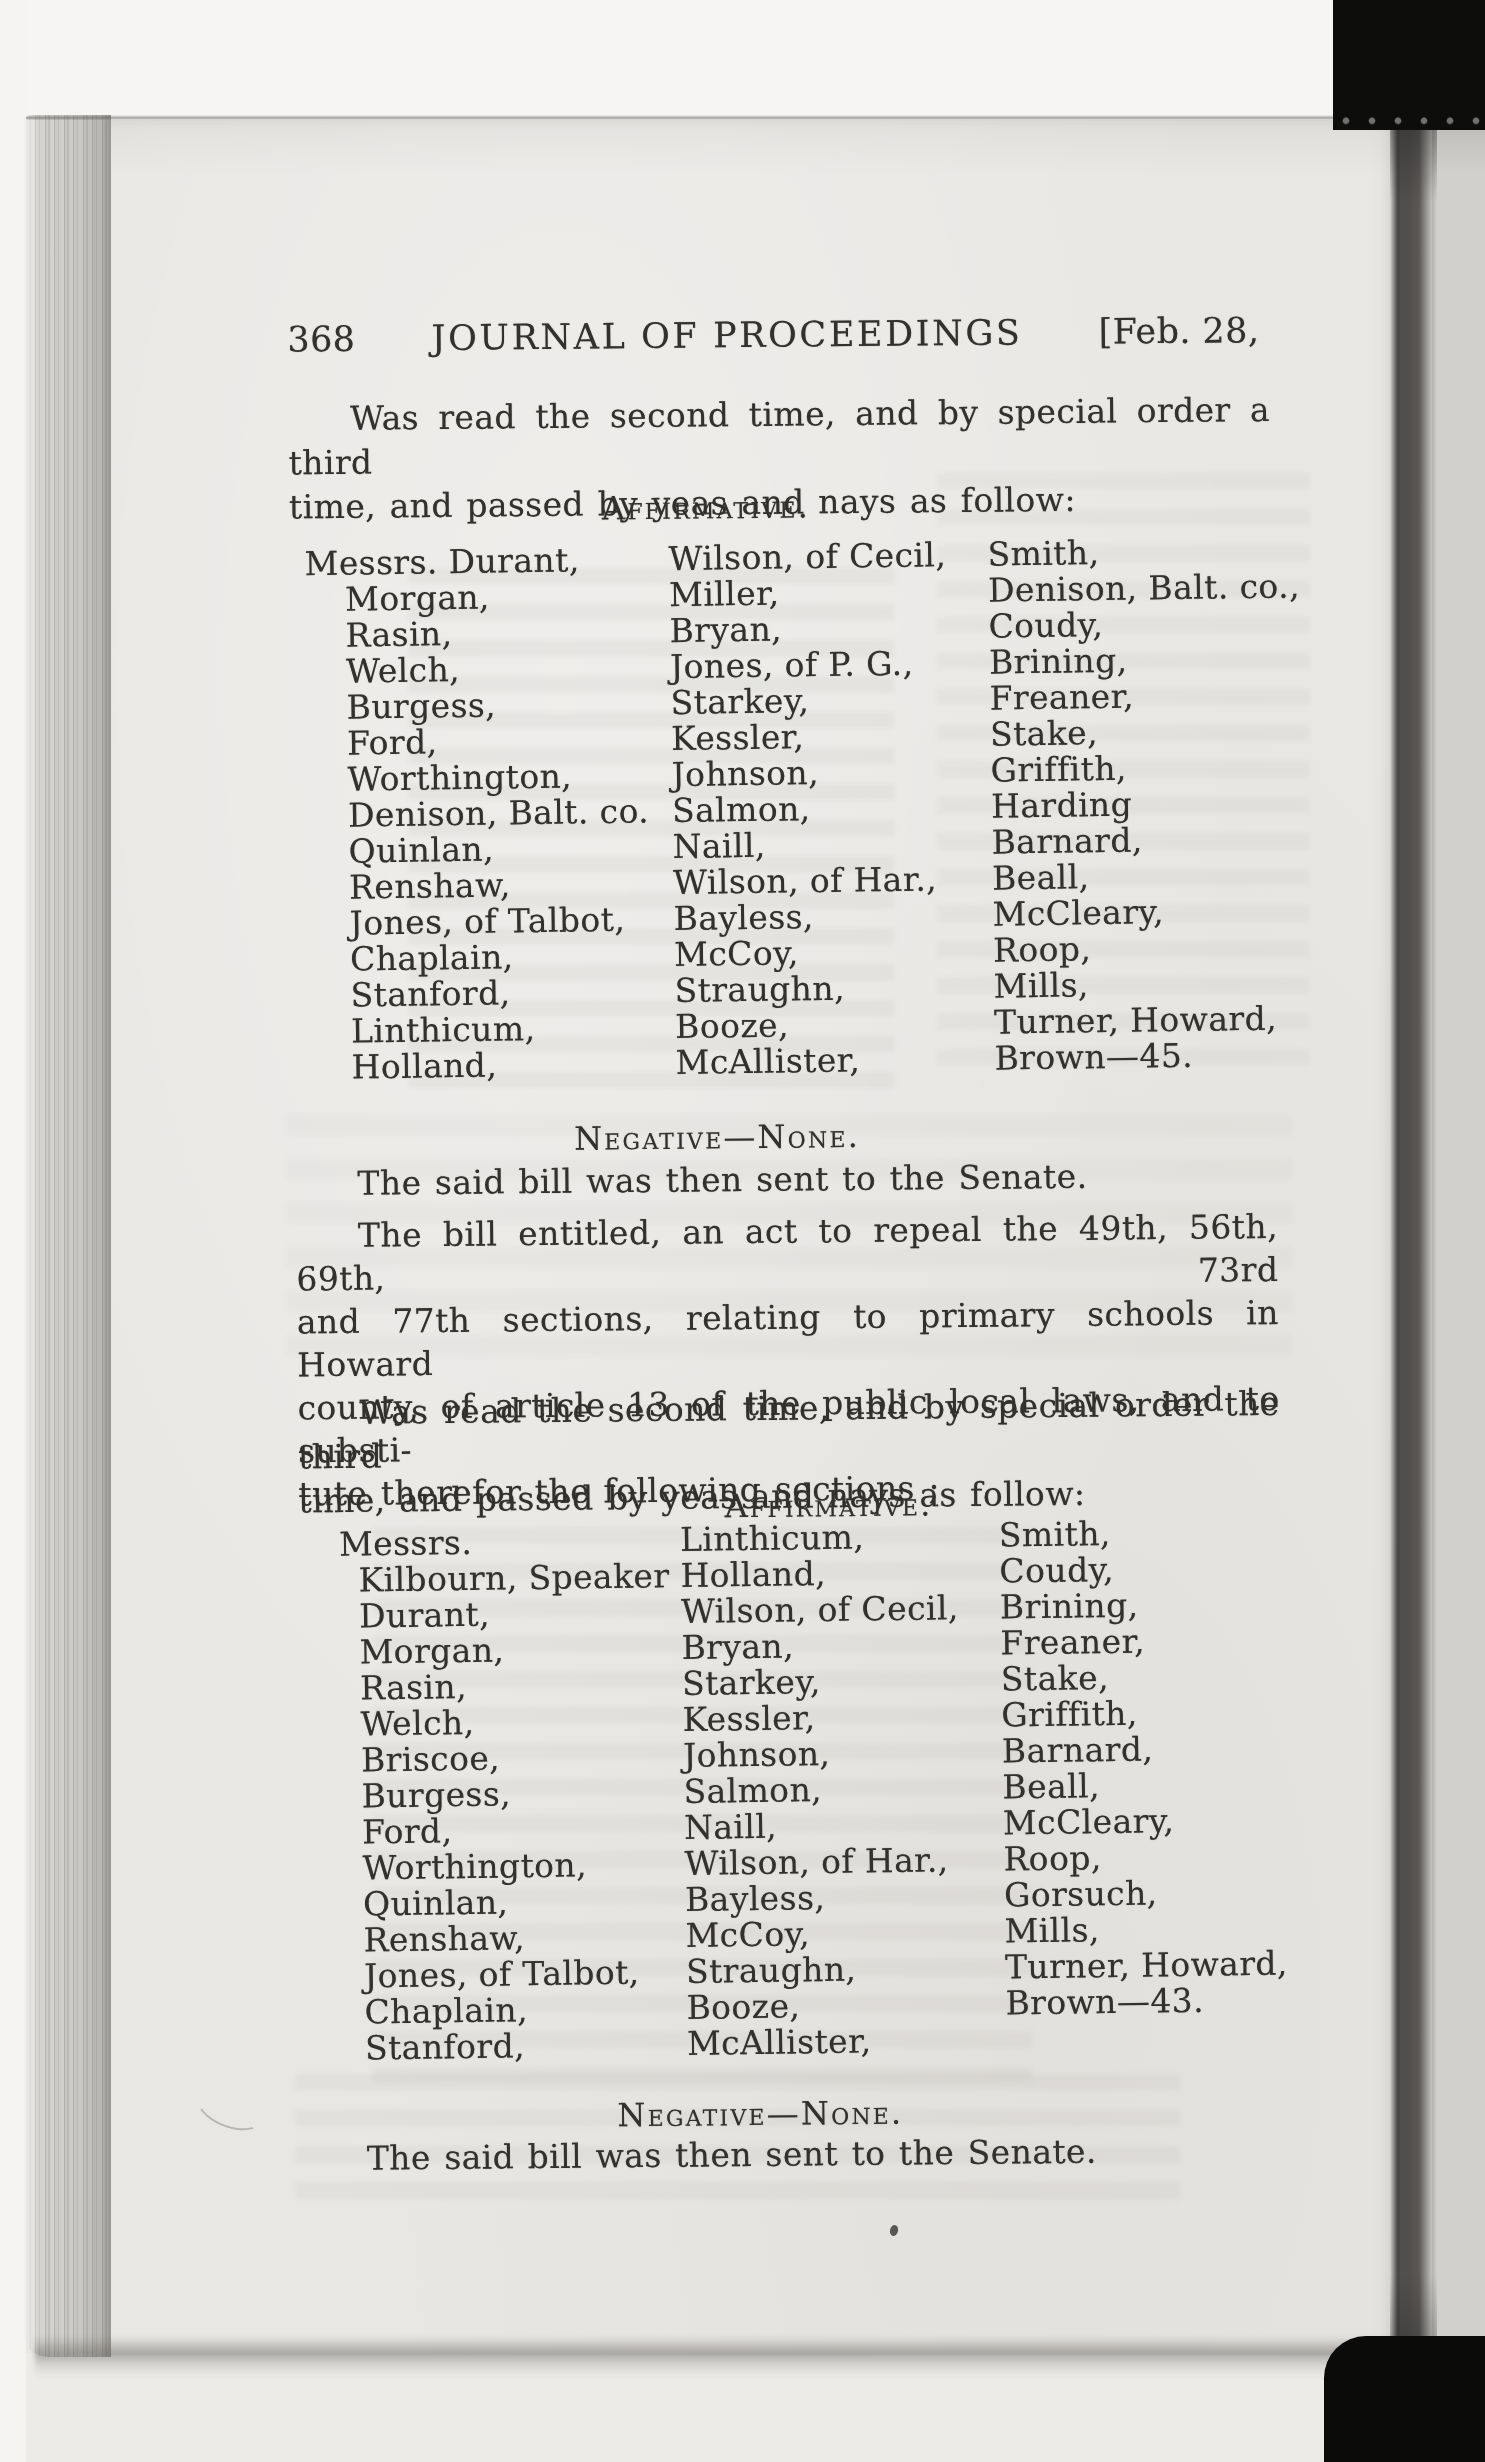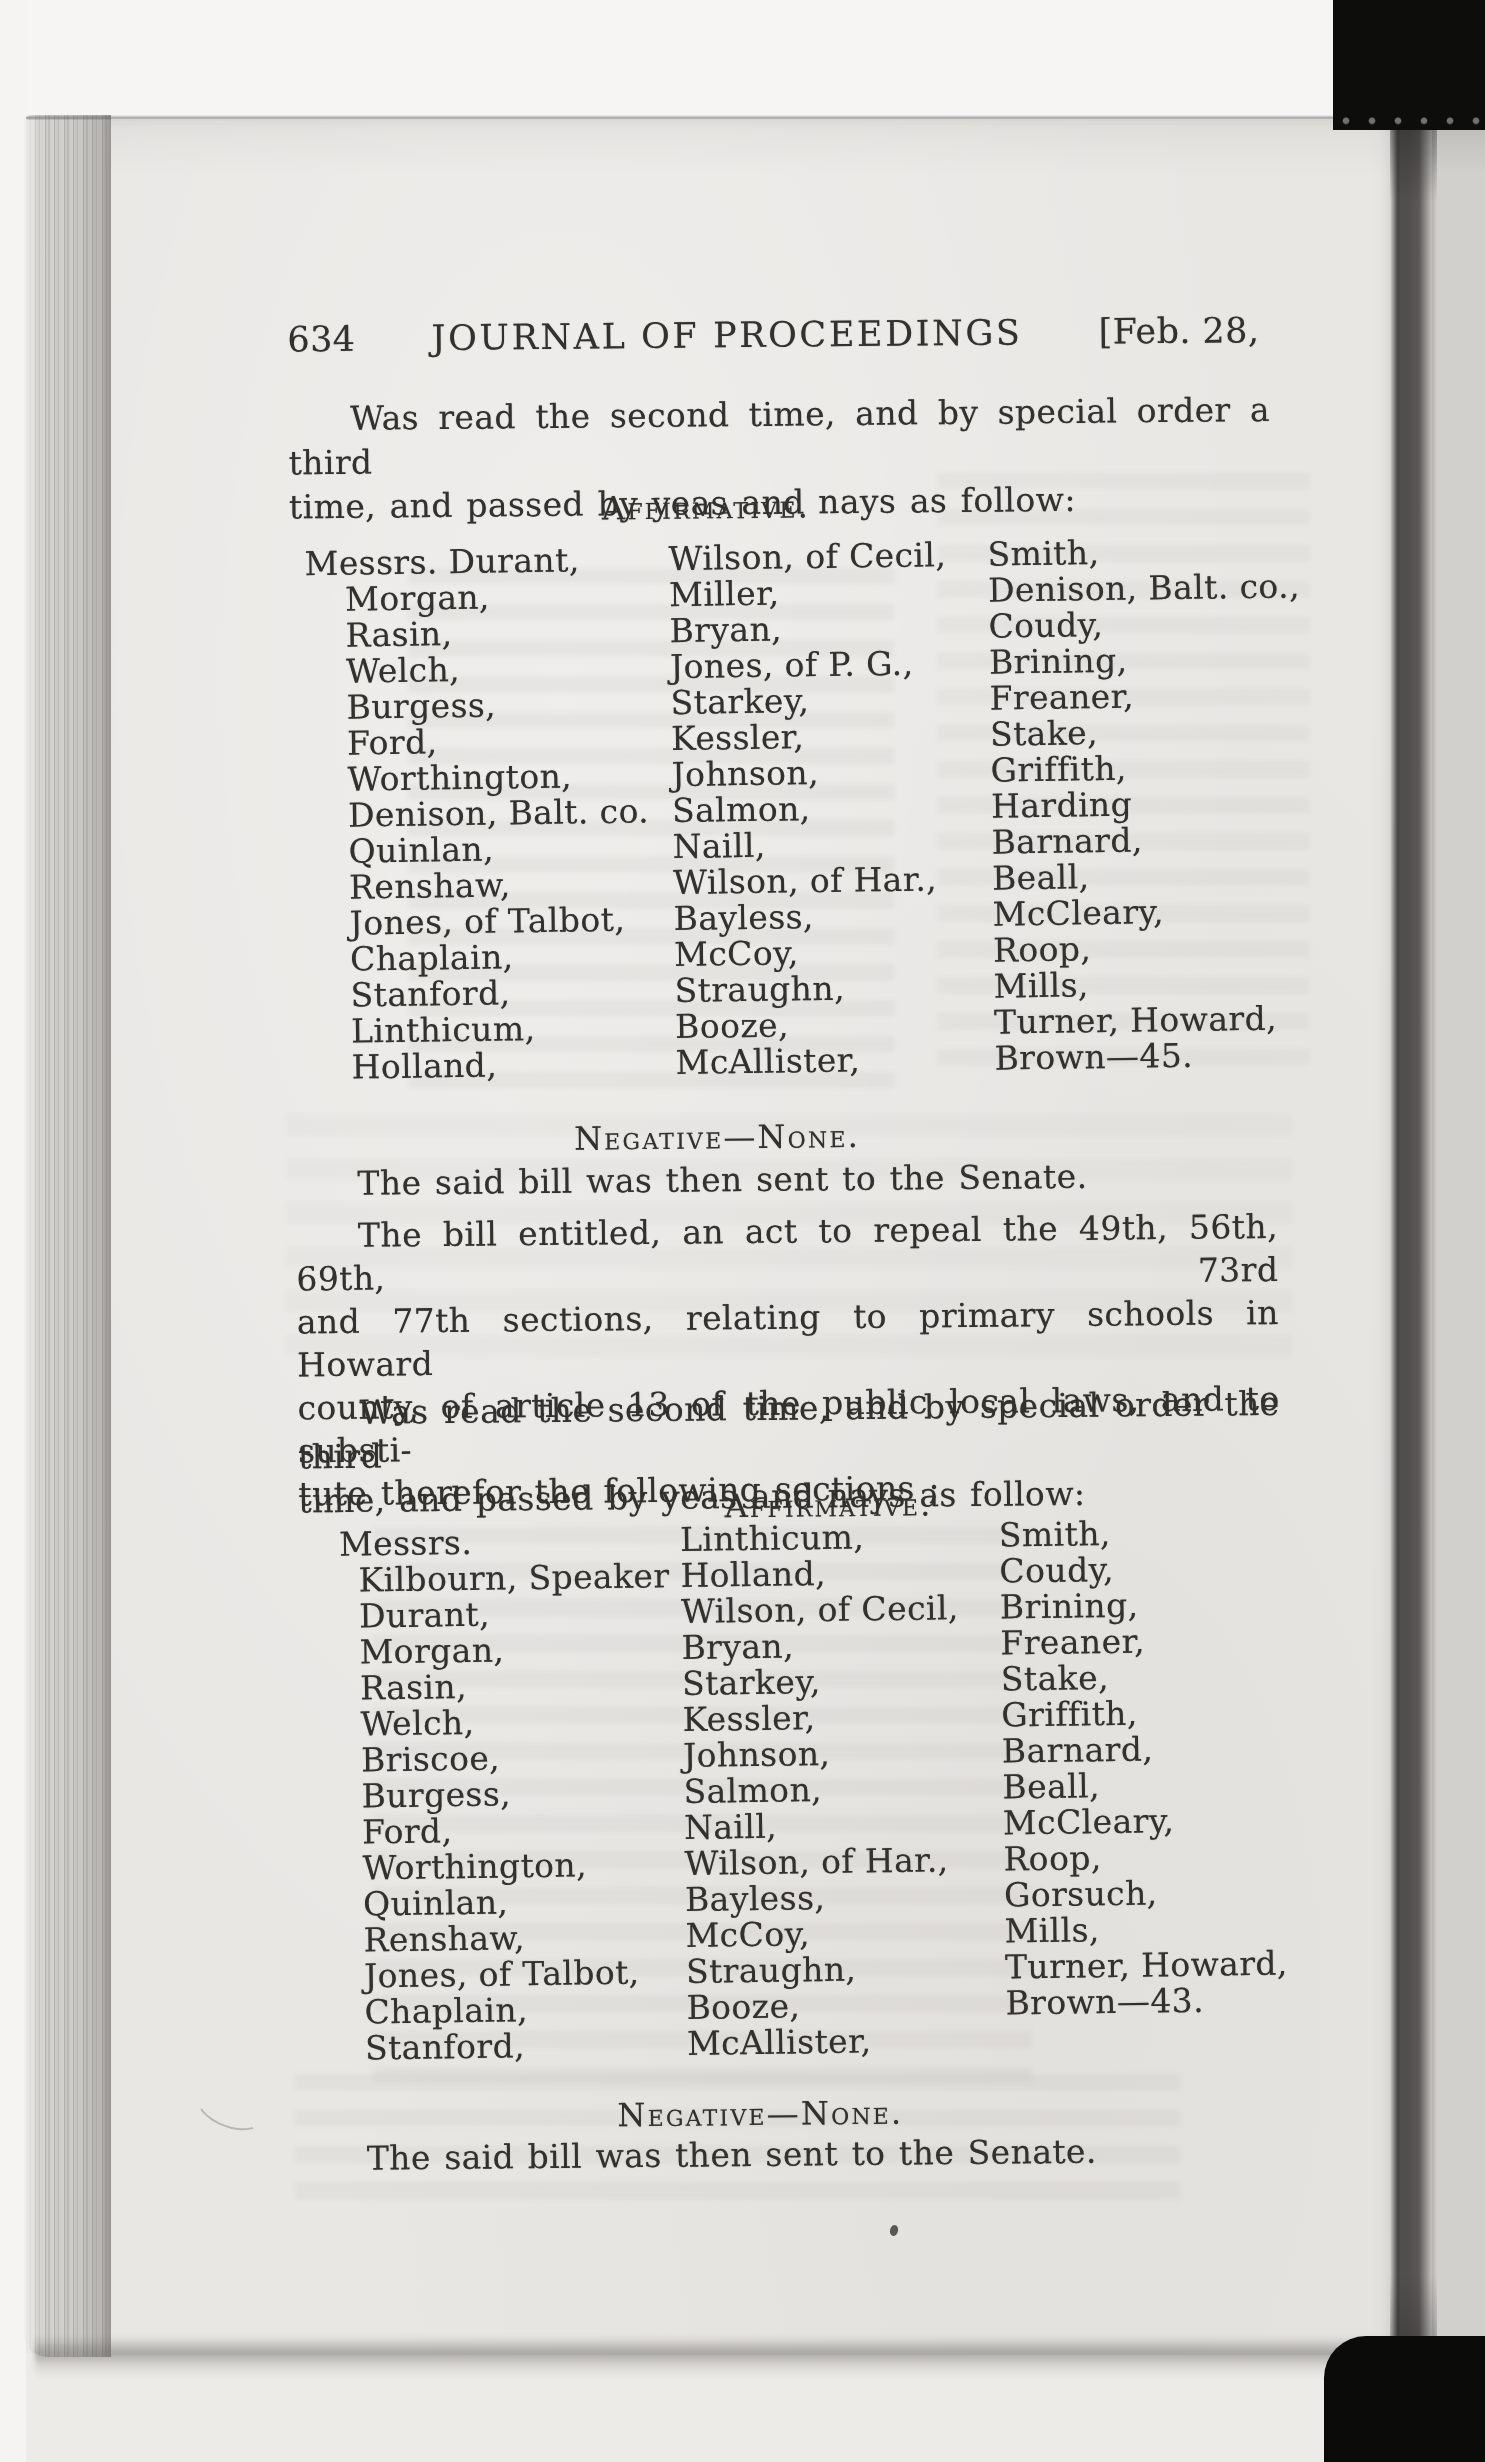--- a/index.html
+++ b/index.html
@@ -122,21 +122,21 @@
 
   <div class="ghost g1"></div>
   <div class="ghost g2"></div>
   <div class="ghost g3"></div>
   <div class="ghost g4"></div>
   <div class="ghost g5"></div>
 
   <div class="content">
 
     <div class="header-row">
-      <span>634</span>
+      <span>368</span>
       <span class="journal-title">JOURNAL OF PROCEEDINGS</span>
       <span>[Feb. 28,</span>
     </div>
 
     <div class="para p1">
         <div class="line">Was read the second time, and by special order a third</div>
         <div class="line">time, and passed by yeas and nays as follow:</div>
       </div>
 
     <div class="vote-heading aff1">Affirmative.</div>

